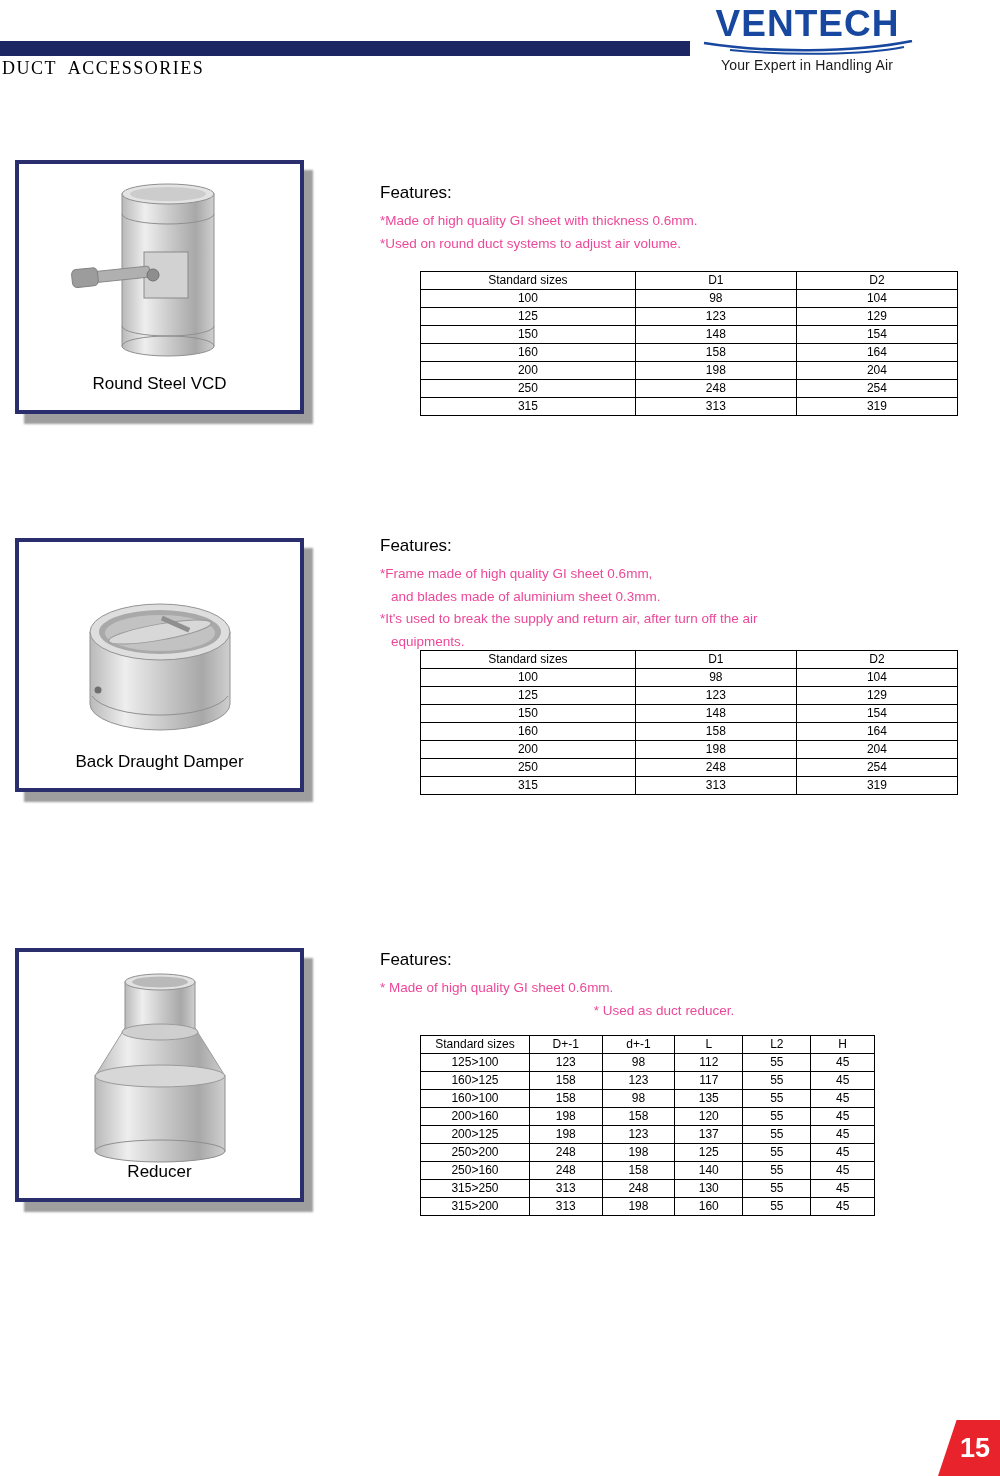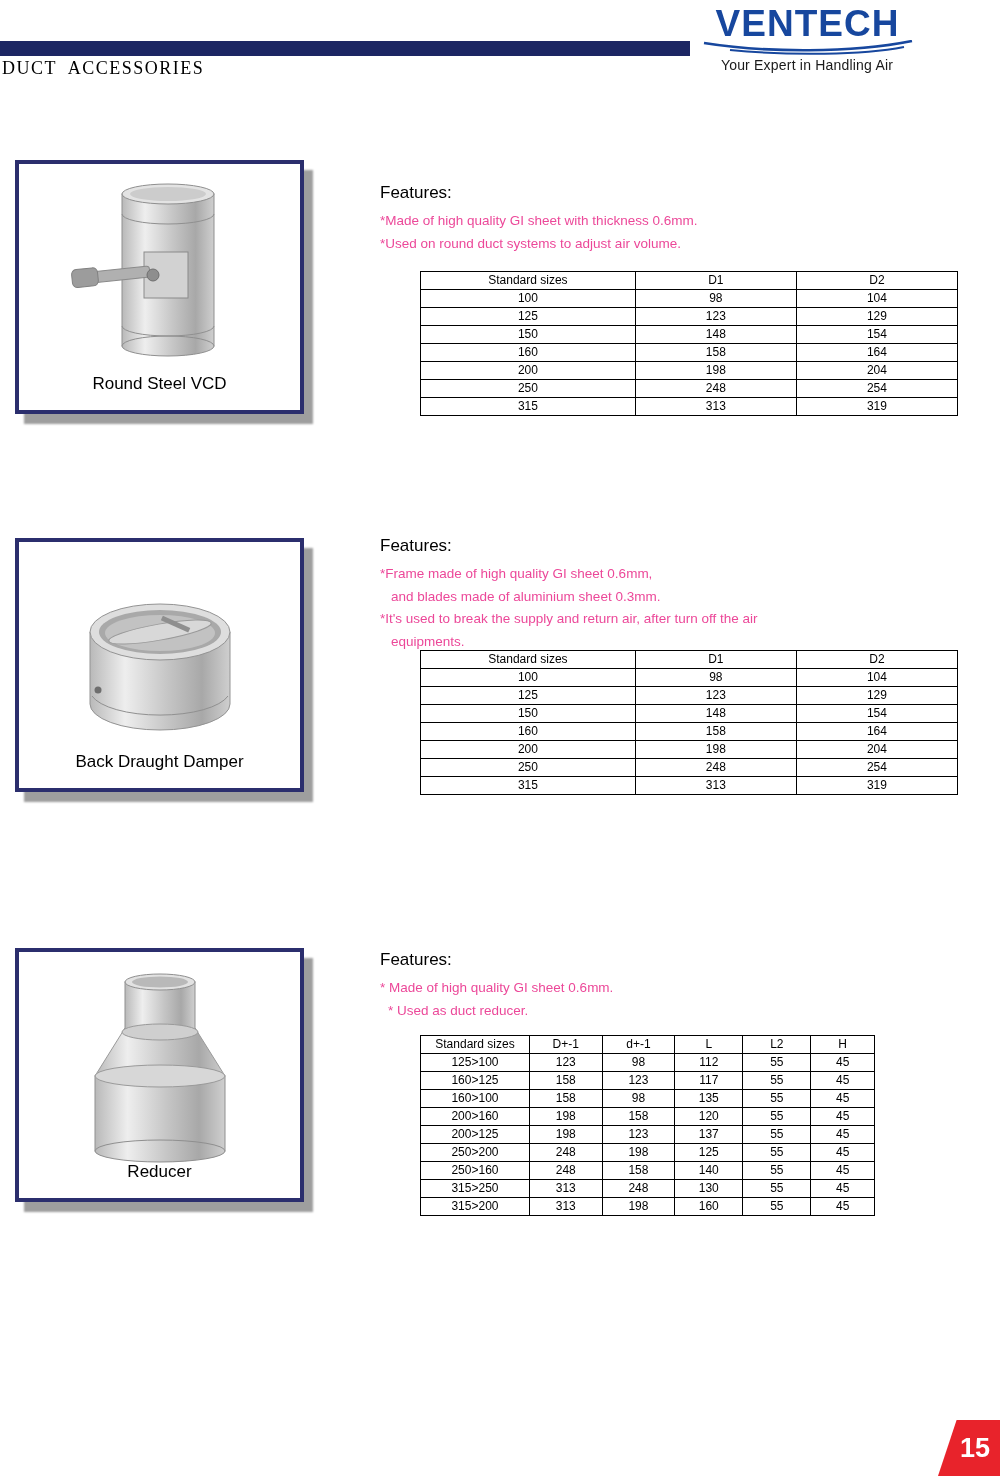--- a/index.html
+++ b/index.html
@@ -21,21 +21,21 @@
   .photo-box { position:absolute; left:6px; width:289px; height:254px; background:#fff;
                border:4px solid #2b2e6d; box-shadow:9px 10px 2px 0 #9e9e9e;margin-left:9px; }
   .photo { position:absolute; left:50%; transform:translateX(-50%); }
   .caption { position:absolute; left:0; right:0; bottom:16px; text-align:center; font-size:17px; color:#000; }
 
   
   .features { position:absolute; left:380px; width:560px; }
   .features-title { font-size:17px; color:#000; margin-bottom:7px; }
   .feature-line { font-size:13.5px; line-height:22.5px; color:#ec4899; }
   .feature-line.indent { padding-left:11px; }
-  .feature-line.indent-sm { padding-left:8px; }
+  .feature-line.indent-sm { padding-left:8px;text-align:center; }
 
   
   .spec-table { position:absolute; border-collapse:collapse; table-layout:fixed; background:#fff;margin-left:40px; }
   .spec-table th, .spec-table td { border:1px solid #000; font-size:12px; font-weight:400;
                text-align:center; padding:1px 2px; height:17px; line-height:15px; color:#000; }
 
   
   .page-num { position:absolute; right:0; bottom:0; width:62px; height:56px; background:#e8232b;
               clip-path:polygon(30% 0, 100% 0, 100% 100%, 0 100%);
               display:flex; align-items:center; justify-content:center; padding-left:12px;

